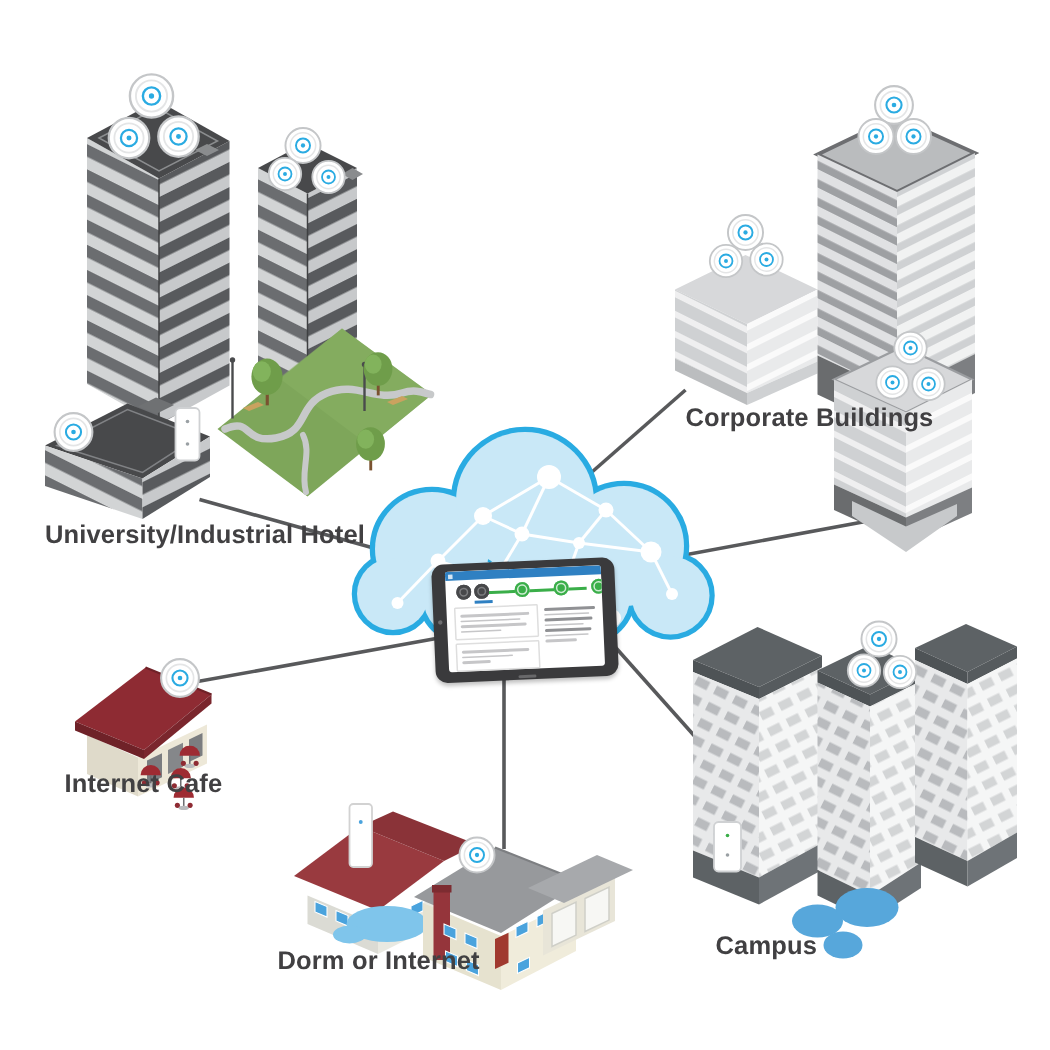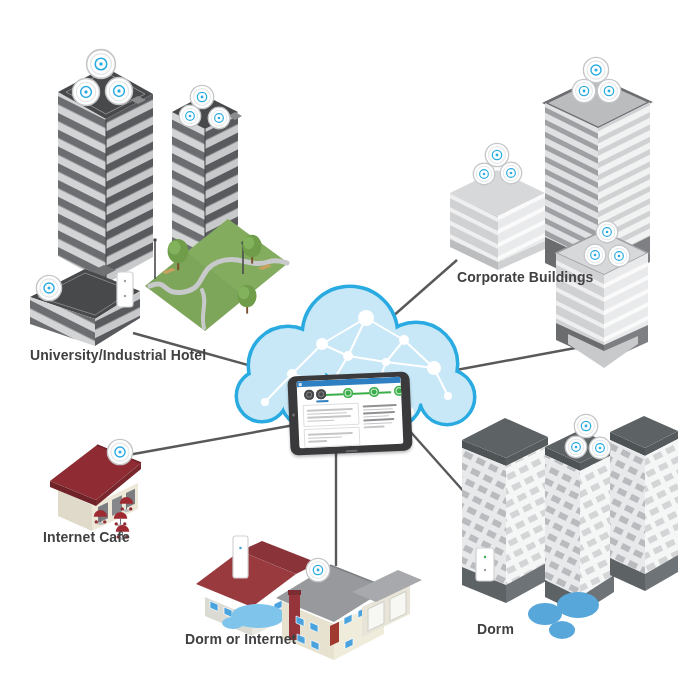--- a/index.html
+++ b/index.html
@@ -1,19 +1,19 @@
 <!DOCTYPE html>
 <html><head>
 <meta charset="utf-8">
 <style>
   html,body{margin:0;padding:0;background:#fff;}
   .stage{position:relative;width:700px;height:700px;background:#fff;overflow:hidden;
          font-family:"Liberation Sans",sans-serif;}
   .stage svg{position:absolute;left:0;top:0;}
-  .loc-label{position:absolute;font-size:14px;font-weight:700;color:#414042;
+  .loc-label{position:absolute;font-size:17px;font-weight:700;color:#414042;
              white-space:nowrap;letter-spacing:.1px;}
   
   .tablet{position:absolute;left:289px;top:374px;width:122px;height:79px;
           background:#3a3a3c;border-radius:8px;transform:rotate(-2.5deg);
           box-shadow:0 2px 3px rgba(0,0,0,.25);}
   .tablet .cam{position:absolute;left:3px;top:37px;width:3px;height:3px;border-radius:50%;background:#6e6e70;}
   .tablet .home{position:absolute;left:55px;bottom:1.5px;width:12px;height:2px;border-radius:2px;background:#68686a;}
   .screen{position:absolute;left:9px;top:5px;right:9px;bottom:7px;background:#fff;border-radius:2px;overflow:hidden;}
   .topbar{height:6px;background:#2f80c2;position:relative;}
   .topbar::before{content:"";position:absolute;left:2px;top:1.5px;width:3px;height:3px;background:#fff;opacity:.8;}
@@ -405,17 +405,17 @@
       
       
       
     </div>
   </div>
   <div class="home"></div>
 </div>
 
 <span class="loc-label" style="left:30px;top:347px">University/Industrial Hotel</span>
 <span class="loc-label" style="left:457px;top:269px">Corporate Buildings</span>
-<span class="loc-label" style="left:43px;top:529px">Internet Cafe</span>
+<span class="loc-label" style="left:43px;top:513px">Internet Cafe</span>
 <span class="loc-label" style="left:185px;top:631px">Dorm or Internet</span>
-<span class="loc-label" style="left:477px;top:621px">Dorm</span>
+<span class="loc-label" style="left:477px;top:621px">Campus</span>
 
 </div>
 
 </body></html>

